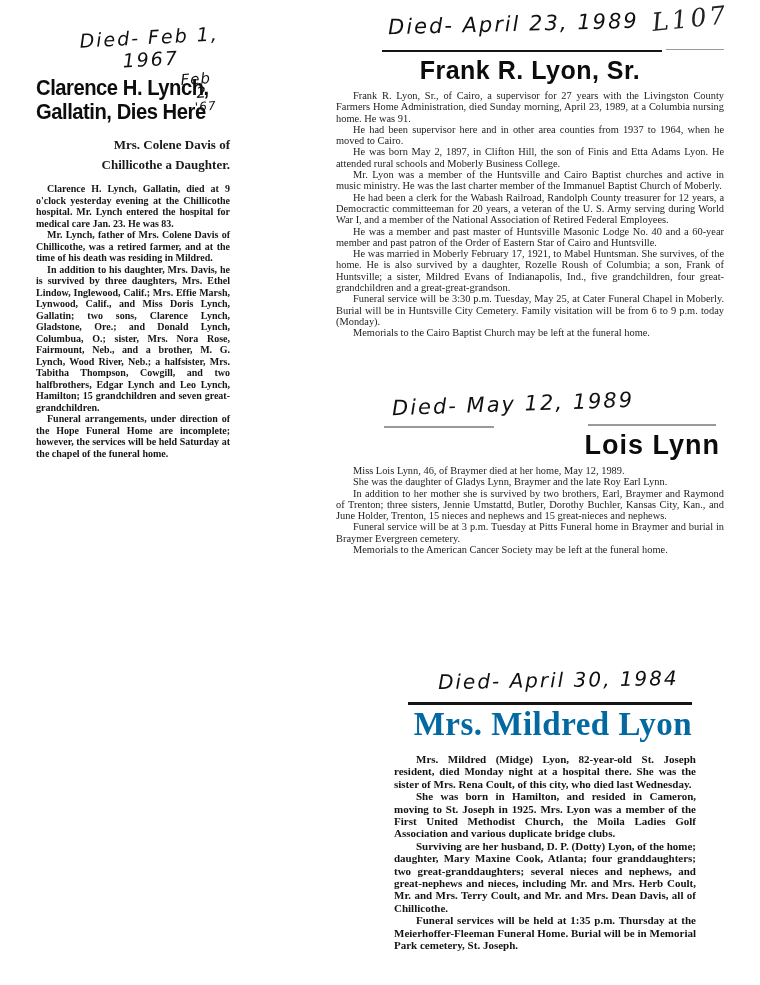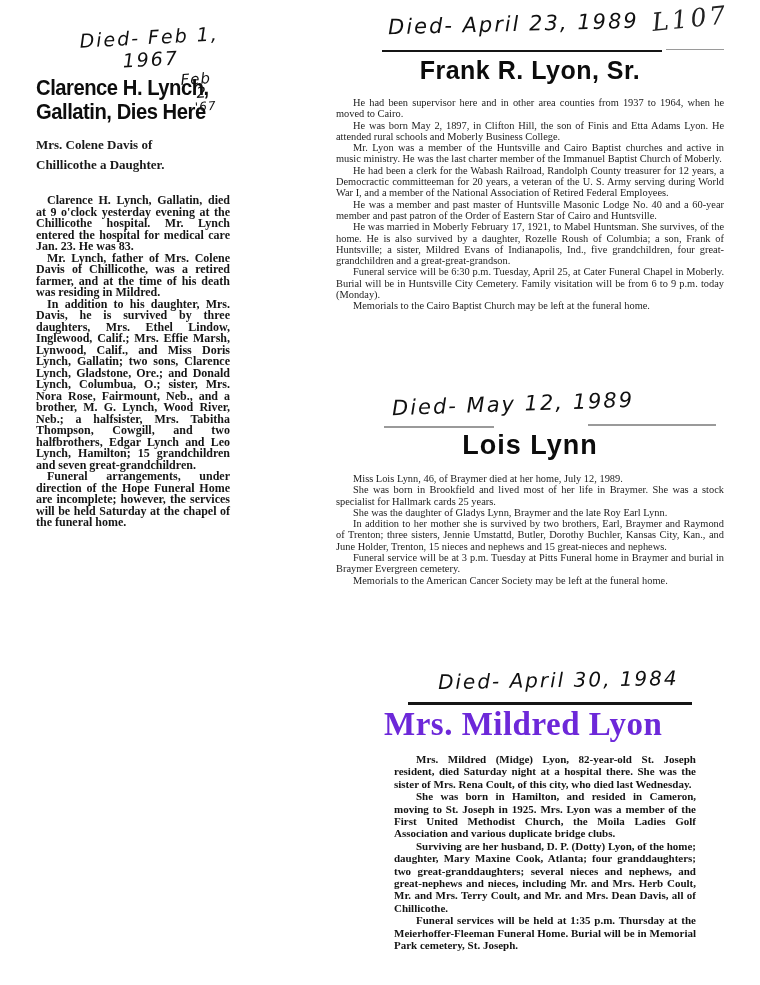--- a/index.html
+++ b/index.html
@@ -25,50 +25,50 @@
     text-indent:14px;
   }
   
   .lynch-headline{
     font-family:"Liberation Sans", sans-serif;font-weight:bold;
     font-size:21.5px;line-height:1.12;letter-spacing:-0.5px;color:#0d0d0d;
     transform:scaleX(0.94);transform-origin:left top;margin:0;white-space:nowrap;
   }
   .lynch-subhead{
     font-family:"Liberation Serif", serif;font-weight:bold;
-    font-size:13px;line-height:1.5;text-align:left;margin:11px 0 0 0;color:#1a1a1a;
+    font-size:13px;line-height:1.5;text-align:right;margin:11px 0 0 0;color:#1a1a1a;
   }
   .lynch-body{
-    margin-top:21px;font-family:"Liberation Serif", serif;font-weight:bold;
-    font-size:12px;line-height:11.5px;color:#161616;
+    margin-top:9px;font-family:"Liberation Serif", serif;font-weight:bold;
+    font-size:10px;line-height:11.5px;color:#161616;
   }
   .lynch-body p{text-indent:11px;}
   .note-feb{
     position:absolute;font-size:15px;line-height:14px;letter-spacing:1px;
     transform:rotate(-4deg);text-align:center;
   }
   .note-feb .l2{margin-left:10px;}
   .note-feb .l3{margin-left:16px;font-size:12px;}
   
   .frank-headline,.lois-headline{
     font-family:"Liberation Sans", sans-serif;font-weight:bold;color:#0c0c0c;
-    text-align:center;margin:12px;
+    text-align:center;margin:4px;
   }
   .frank-headline{font-size:25px;letter-spacing:0.5px;}
   .news-body{
     font-family:"Liberation Serif", serif;font-size:10.4px;line-height:11.3px;
     color:#1c1c1c;
   }
   .news-body p{text-indent:17px;}
   
   .lois-headline{font-size:27px;letter-spacing:1px;}
   
   .mildred-headline{
-    font-family:"Liberation Serif", serif;font-weight:bold;color:#6d28d9;
-    font-size:33px;letter-spacing:0.5px;text-align:left;margin:0;
+    font-family:"Liberation Serif", serif;font-weight:bold;color:#0369a1;
+    font-size:33px;letter-spacing:0.5px;text-align:right;margin:10px;
   }
   .mildred-body{
     font-family:"Liberation Serif", serif;font-weight:bold;
     font-size:11px;line-height:12.4px;color:#141414;
   }
   .mildred-body p{text-indent:22px;}
   
   .catalog{
     font-family:"DejaVu Serif", serif;font-style:italic;
     font-size:25px;letter-spacing:3px;transform:rotate(-6deg);color:#222;
@@ -106,51 +106,51 @@
     <p>In addition to his daughter, Mrs. Davis, he is survived by three daughters, Mrs. Ethel Lindow, Inglewood, Calif.; Mrs. Effie Marsh, Lynwood, Calif., and Miss Doris Lynch, Gallatin; two sons, Clarence Lynch, Gladstone, Ore.; and Donald Lynch, Columbua, O.; sister, Mrs. Nora Rose, Fairmount, Neb., and a brother, M. G. Lynch, Wood River, Neb.; a halfsister, Mrs. Tabitha Thompson, Cowgill, and two halfbrothers, Edgar Lynch and Leo Lynch, Hamilton; 15 grandchildren and seven great-grandchildren.</p>
     <p>Funeral arrangements, under direction of the Hope Funeral Home are incomplete; however, the services will be held Saturday at the chapel of the funeral home.</p>
   </div>
 </section>
 
 <section class="clip" style="left:336px;top:42px;width:388px;">
   <div class="rule" style="left:46px;top:8px;width:280px;height:2px;"></div>
   <div class="rule-faint" style="left:330px;top:7px;width:58px;height:1px;"></div>
   <h1 class="frank-headline" style="margin-top:14px;">Frank R. Lyon, Sr.</h1>
   <div class="news-body body-copy" style="margin-top:5px;">
+    <p>Frank R. Lyon, Sr., of Cairo, a supervisor for 27 years with the Livingston County Farmers Home Administration, died Sunday morning, April 23, 1989, at a Columbia nursing home. He was 91.</p>
     <p>He had been supervisor here and in other area counties from 1937 to 1964, when he moved to Cairo.</p>
     <p>He was born May 2, 1897, in Clifton Hill, the son of Finis and Etta Adams Lyon. He attended rural schools and Moberly Business College.</p>
     <p>Mr. Lyon was a member of the Huntsville and Cairo Baptist churches and active in music ministry. He was the last charter member of the Immanuel Baptist Church of Moberly.</p>
     <p>He had been a clerk for the Wabash Railroad, Randolph County treasurer for 12 years, a Democractic committeeman for 20 years, a veteran of the U. S. Army serving during World War I, and a member of the National Association of Retired Federal Employees.</p>
     <p>He was a member and past master of Huntsville Masonic Lodge No. 40 and a 60-year member and past patron of the Order of Eastern Star of Cairo and Huntsville.</p>
     <p>He was married in Moberly February 17, 1921, to Mabel Huntsman. She survives, of the home. He is also survived by a daughter, Rozelle Roush of Columbia; a son, Frank of Huntsville; a sister, Mildred Evans of Indianapolis, Ind., five grandchildren, four great-grandchildren and a great-great-grandson.</p>
-    <p>Funeral service will be 6:30 p.m. Tuesday, April 25, at Cater Funeral Chapel in Moberly. Burial will be in Huntsville City Cemetery. Family visitation will be from 6 to 9 p.m. today (Monday).</p>
+    <p>Funeral service will be 3:30 p.m. Tuesday, May 25, at Cater Funeral Chapel in Moberly. Burial will be in Huntsville City Cemetery. Family visitation will be from 6 to 9 p.m. today (Monday).</p>
     <p>Memorials to the Cairo Baptist Church may be left at the funeral home.</p>
   </div>
 </section>
 
 <div class="abs hand hand-date" style="left:392px;top:392px;transform:rotate(-2deg);">Died- May 12, 1989</div>
 
 <section class="clip" style="left:336px;top:424px;width:388px;">
   <div class="rule-faint" style="left:48px;top:2px;width:110px;height:2px;"></div>
   <div class="rule-faint" style="left:252px;top:0px;width:128px;height:2px;"></div>
-  <h1 class="lois-headline" style="margin-top:6px;">Lois Lynn</h1>
+  <h1 class="lois-headline" style="margin-top:6px;text-align:right;">Lois Lynn</h1>
   <div class="news-body body-copy" style="margin-top:4px;">
-    <p>Miss Lois Lynn, 46, of Braymer died at her home, July 12, 1989.</p>
-    <p>She was born in Brookfield and lived most of her life in Braymer. She was a stock specialist for Hallmark cards 25 years.</p>
+    <p>Miss Lois Lynn, 46, of Braymer died at her home, May 12, 1989.</p>
     <p>She was the daughter of Gladys Lynn, Braymer and the late Roy Earl Lynn.</p>
     <p>In addition to her mother she is survived by two brothers, Earl, Braymer and Raymond of Trenton; three sisters, Jennie Umstattd, Butler, Dorothy Buchler, Kansas City, Kan., and June Holder, Trenton, 15 nieces and nephews and 15 great-nieces and nephews.</p>
     <p>Funeral service will be at 3 p.m. Tuesday at Pitts Funeral home in Braymer and burial in Braymer Evergreen cemetery.</p>
     <p>Memorials to the American Cancer Society may be left at the funeral home.</p>
   </div>
 </section>
 
 <div class="abs hand hand-date" style="left:438px;top:668px;font-size:20px;transform:rotate(-1deg);">Died- April 30, 1984</div>
 
 <section class="clip" style="left:384px;top:696px;width:318px;">
   <div class="rule" style="left:24px;top:6px;width:284px;height:3px;"></div>
   <h1 class="mildred-headline" style="margin-top:10px;">Mrs. Mildred Lyon</h1>
   <div class="mildred-body body-copy" style="margin:10px 6px 0 10px;">
-    <p>Mrs. Mildred (Midge) Lyon, 82-year-old St. Joseph resident, died Saturday night at a hospital there. She was the sister of Mrs. Rena Coult, of this city, who died last Wednesday.</p>
+    <p>Mrs. Mildred (Midge) Lyon, 82-year-old St. Joseph resident, died Monday night at a hospital there. She was the sister of Mrs. Rena Coult, of this city, who died last Wednesday.</p>
     <p>She was born in Hamilton, and resided in Cameron, moving to St. Joseph in 1925. Mrs. Lyon was a member of the First United Methodist Church, the Moila Ladies Golf Association and various duplicate bridge clubs.</p>
     <p>Surviving are her husband, D. P. (Dotty) Lyon, of the home; daughter, Mary Maxine Cook, Atlanta; four granddaughters; two great-granddaughters; several nieces and nephews, and great-nephews and nieces, including Mr. and Mrs. Herb Coult, Mr. and Mrs. Terry Coult, and Mr. and Mrs. Dean Davis, all of Chillicothe.</p>
     <p>Funeral services will be held at 1:35 p.m. Thursday at the Meierhoffer-Fleeman Funeral Home. Burial will be in Memorial Park cemetery, St. Joseph.</p>
   </div>
 </section>
 
 </body></html>

